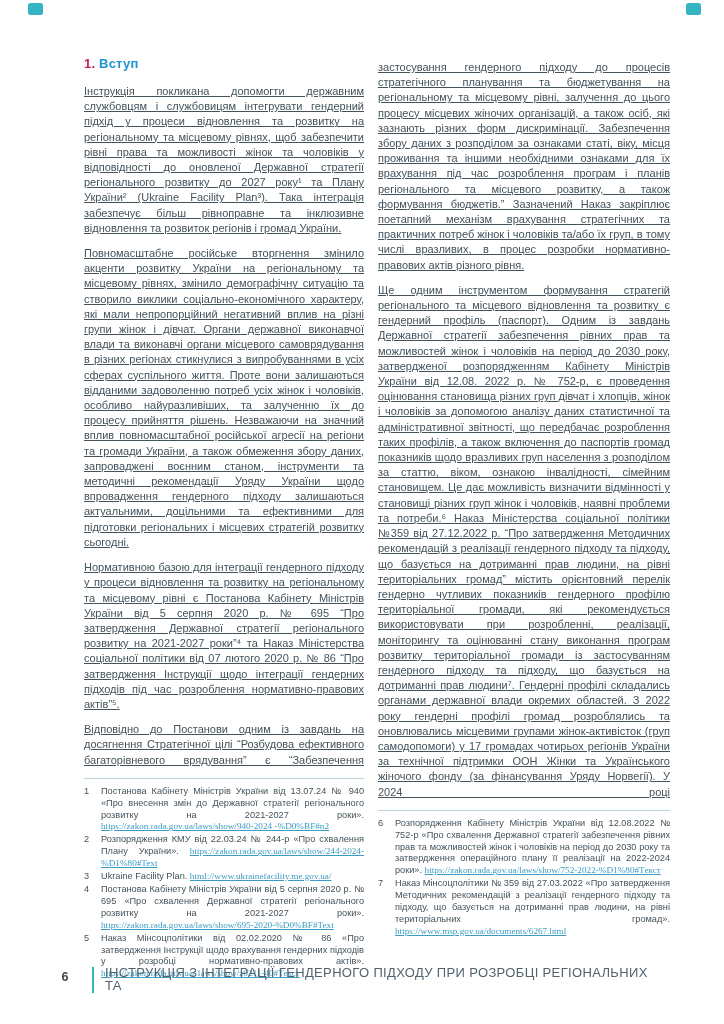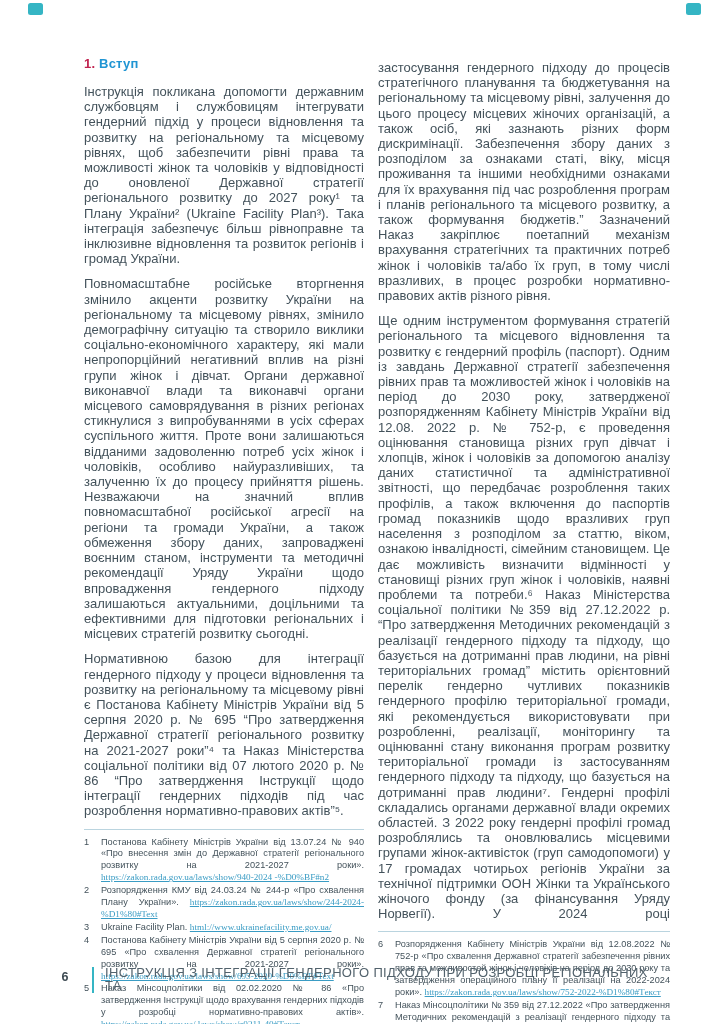--- a/index.html
+++ b/index.html
@@ -14,22 +14,22 @@
   .corner.right { left:686px; }
 
   .col-left  { position:absolute; left:84px;  top:56px; width:280px; }
   .col-right { position:absolute; left:378px; top:60px; width:292px; }
 
   .heading { font-size:13px; font-weight:bold; margin:0 0 13px 0; letter-spacing:0.2px; }
   .heading .num { color:#c0234f; }
   .heading .ttl { color:#2095d3; }
 
   p.body {
-    font-size:13px; line-height:15.2px; text-align:justify;
-    margin:0 0 10px 0; hyphens:auto; -webkit-hyphens:auto;
+    font-size:11px; line-height:15.2px; text-align:justify;
+    margin:0 0 10px 0; hyphens:auto;text-decoration:underline; -webkit-hyphens:auto;
   }
   p.body.jl { text-align-last:justify; }
 
   .fnblock { margin-top:10px; border-top:1px solid #bad4df; padding-top:7px; }
   .fn {
     position:relative; padding-left:17px; margin-bottom:1px;
     font-size:9.2px; line-height:11.9px; text-align:justify;
     hyphens:auto; -webkit-hyphens:auto;
   }
   .fn-num  { position:absolute; left:0; top:0; }
@@ -57,30 +57,31 @@
 
   <div class="col-left">
     <div class="heading">
       <span class="num">1.</span>
       <span class="ttl">Вступ</span>
     </div>
 
     <p class="body">Інструкція покликана допомогти державним службовцям і службовицям інтегрувати гендерний підхід у процеси відновлення та розвитку на регіональному та місцевому рівнях, щоб забезпечити рівні права та можливості жінок та чоловіків у відповідності до оновленої Державної стратегії регіонального розвитку до 2027 року¹ та Плану України² (Ukraine Facility Plan³). Така інтеграція забезпечує більш рівноправне та інклюзивне відновлення та розвиток регіонів і громад України.</p>
     <p class="body">Повномасштабне російське вторгнення змінило акценти розвитку України на регіональному та місцевому рівнях, змінило демографічну ситуацію та створило виклики соціально-економічного характеру, які мали непропорційний негативний вплив на різні групи жінок і дівчат. Органи державної виконавчої влади та виконавчі органи місцевого самоврядування в різних регіонах стикнулися з випробуваннями в усіх сферах суспільного життя. Проте вони залишаються відданими задоволенню потреб усіх жінок і чоловіків, особливо найуразливіших, та залученню їх до процесу прийняття рішень. Незважаючи на значний вплив повномасштабної російської агресії на регіони та громади України, а також обмеження збору даних, запроваджені воєнним станом, інструменти та методичні рекомендації Уряду України щодо впровадження гендерного підходу залишаються актуальними, доцільними та ефективними для підготовки регіональних і місцевих стратегій розвитку сьогодні.</p>
     <p class="body">Нормативною базою для інтеграції гендерного підходу у процеси відновлення та розвитку на регіональному та місцевому рівні є Постанова Кабінету Міністрів України від 5 серпня 2020 р. № 695 “Про затвердження Державної стратегії регіонального розвитку на 2021-2027 роки”⁴ та Наказ Міністерства соціальної політики від 07 лютого 2020 р. № 86 “Про затвердження Інструкції щодо інтеграції гендерних підходів під час розроблення нормативно-правових актів”⁵.</p>
+    <p class="body jl">Відповідно до Постанови одним із завдань на досягнення Стратегічної цілі “Розбудова ефективного багаторівневого врядування” є “Забезпечення</p>
 
     <div class="fnblock">
       <div class="fn">
         <span class="fn-num">1</span>
         <span>Постанова Кабінету Міністрів України від 13.07.24 № 940 «Про внесення змін до Державної стратегії регіонального розвитку на 2021-2027 роки».</span>
         <span class="fn-link">https://zakon.rada.gov.ua/laws/show/940-2024 -%D0%BF#n2</span>
       </div>
       <div class="fn">
         <span class="fn-num">2</span>
-        <span>Розпорядження КМУ від 24.03.24 № 244-р «Про схвалення Плану України».</span>
+        <span>Розпорядження КМУ від 22.03.24 № 244-р «Про схвалення Плану України».</span>
         <span class="fn-link">https://zakon.rada.gov.ua/laws/show/244-2024-%D1%80#Text</span>
       </div>
       <div class="fn">
         <span class="fn-num">3</span>
         <span>Ukraine Facility Plan.</span>
         <span class="fn-link">html://www.ukrainefacility.me.gov.ua/</span>
       </div>
       <div class="fn">
         <span class="fn-num">4</span>
         <span>Постанова Кабінету Міністрів України від 5 серпня 2020 р. № 695 «Про схвалення Державної стратегії регіонального розвитку на 2021-2027 роки».</span>
@@ -99,21 +100,21 @@
     <p class="body jl">Ще одним інструментом формування стратегій регіонального та місцевого відновлення та розвитку є гендерний профіль (паспорт). Одним із завдань Державної стратегії забезпечення рівних прав та можливостей жінок і чоловіків на період до 2030 року, затвердженої розпорядженням Кабінету Міністрів України від 12.08. 2022 р. № 752-р, є проведення оцінювання становища різних груп дівчат і хлопців, жінок і чоловіків за допомогою аналізу даних статистичної та адміністративної звітності, що передбачає розроблення таких профілів, а також включення до паспортів громад показників щодо вразливих груп населення з розподілом за статтю, віком, ознакою інвалідності, сімейним становищем. Це дає можливість визначити відмінності у становищі різних груп жінок і чоловіків, наявні проблеми та потреби.⁶ Наказ Міністерства соціальної політики №359 від 27.12.2022 р. “Про затвердження Методичних рекомендацій з реалізації гендерного підходу та підходу, що базується на дотриманні прав людини, на рівні територіальних громад” містить орієнтовний перелік гендерно чутливих показників гендерного профілю територіальної громади, які рекомендується використовувати при розробленні, реалізації, моніторингу та оцінюванні стану виконання програм розвитку територіальної громади із застосуванням гендерного підходу та підходу, що базується на дотриманні прав людини⁷. Гендерні профілі складались органами державної влади окремих областей. З 2022 року гендерні профілі громад розроблялись та оновлювались місцевими групами жінок-активісток (груп самодопомоги) у 17 громадах чотирьох регіонів України за технічної підтримки ООН Жінки та Українського жіночого фонду (за фінансування Уряду Норвегії). У 2024 році</p>
 
     <div class="fnblock">
       <div class="fn">
         <span class="fn-num">6</span>
         <span>Розпорядження Кабінету Міністрів України від 12.08.2022 № 752-р «Про схвалення Державної стратегії забезпечення рівних прав та можливостей жінок і чоловіків на період до 2030 року та затвердження операційного плану її реалізації на 2022-2024 роки».</span>
         <span class="fn-link">https://zakon.rada.gov.ua/laws/show/752-2022-%D1%80#Текст</span>
       </div>
       <div class="fn">
         <span class="fn-num">7</span>
-        <span>Наказ Мінсоцполітики № 359 від 27.12.2022 «Про затвердження Методичних рекомендацій з реалізації гендерного підходу та підходу, що базується на дотриманні прав людини, на рівні територіальних громад».</span>
+        <span>Наказ Мінсоцполітики № 359 від 27.03.2022 «Про затвердження Методичних рекомендацій з реалізації гендерного підходу та підходу, що базується на дотриманні прав людини, на рівні територіальних громад».</span>
         <span class="fn-link">https://www.msp.gov.ua/documents/6267.html</span>
       </div>
     </div>
   </div>
 
   <div class="footer">
     <div class="footer-num">6</div>
     <div class="footer-bar"></div>
     <div class="footer-text">
       <div>ІНСТРУКЦІЯ З ІНТЕГРАЦІЇ ГЕНДЕРНОГО ПІДХОДУ ПРИ РОЗРОБЦІ РЕГІОНАЛЬНИХ ТА</div>

